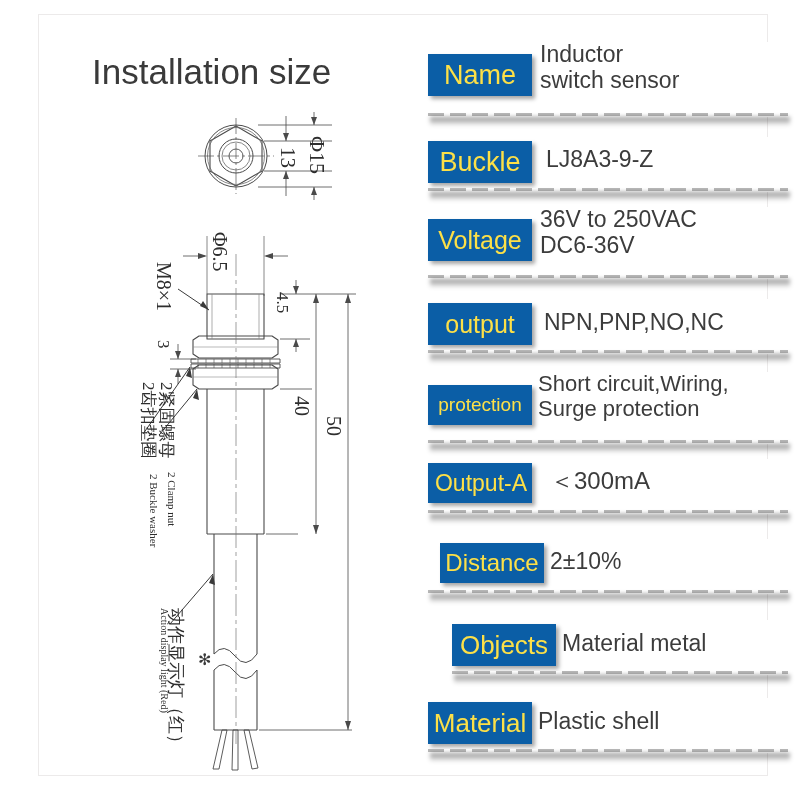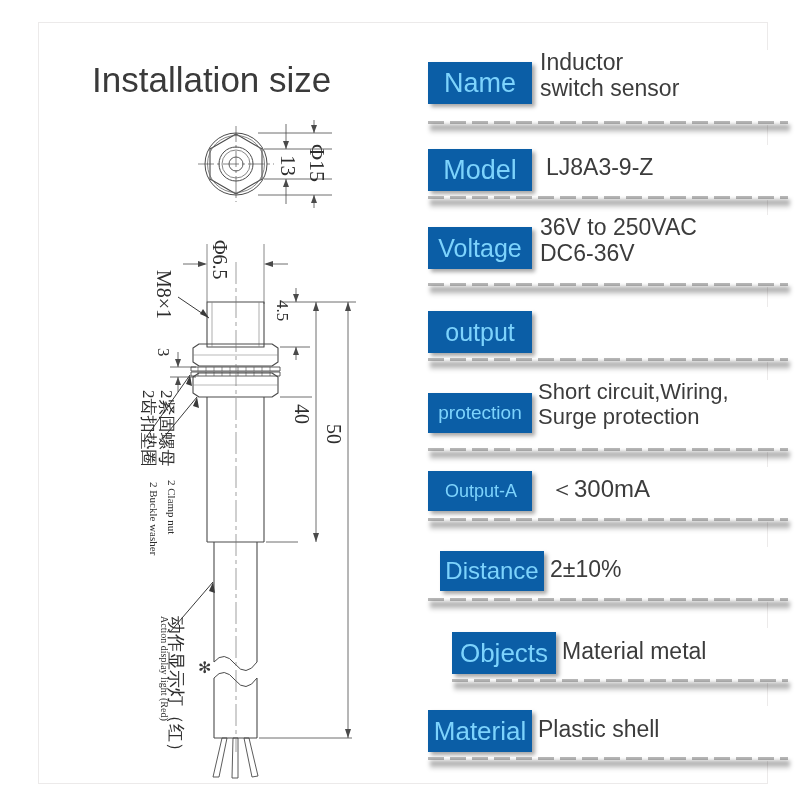--- a/index.html
+++ b/index.html
@@ -10,21 +10,21 @@
   body {
     width: 800px;
     height: 800px;
     font-family: "Liberation Sans", sans-serif;
     overflow: hidden;
     position: relative;
   }
 
   #page {
     position: absolute;
-    left: 0; top: 12px;
+    left: 0; top: 4px;
     width: 800px;
     height: 668px;
     background: #ffffff;
   }
 
   
   .frame {
     position: absolute;
     left: 38px;
     top: 10px;
@@ -91,21 +91,21 @@
     width: 100%;
     height: 100%;
     background: #ffffff;
   }
 
   .row-key {
     position: absolute;
     left: 0;
     top: 0;
     background: #0b5ea6;
-    color: #7dd3fc;
+    color: #fde047;
     display: flex;
     align-items: center;
     justify-content: center;
     box-sizing: border-box;
     padding: 0 6px;
     font-family: "Liberation Sans", sans-serif;
     box-shadow: 3px 3px 4px rgba(0,0,0,0.35);
     white-space: nowrap;
   }
 
@@ -339,58 +339,59 @@
         <div class="row-key" style="width:104px; height:42px; top:12px; font-size:27px;">Name</div>
         <div class="row-val" style="left:112px; top:0px; font-size:23px;">Inductor
 switch sensor</div>
         <div class="row-rule"></div>
         <div class="row-shadow"></div>
       </div>
     </div>
 
     <div class="spec-row" style="top:133px; height:55px;">
       <div class="row-inner">
-        <div class="row-key" style="width:104px; height:42px; top:4px; font-size:27px;">Model</div>
+        <div class="row-key" style="width:104px; height:42px; top:4px; font-size:27px;">Buckle</div>
         <div class="row-val" style="left:118px; top:10px; font-size:23px;">LJ8A3-9-Z</div>
         <div class="row-rule"></div>
         <div class="row-shadow"></div>
       </div>
     </div>
 
     <div class="spec-row" style="top:203px; height:72px;">
       <div class="row-inner">
         <div class="row-key" style="width:104px; height:42px; top:12px; font-size:25px;">Voltage</div>
         <div class="row-val" style="left:112px; top:0px; font-size:23px;">36V to 250VAC
 DC6-36V</div>
         <div class="row-rule"></div>
         <div class="row-shadow"></div>
       </div>
     </div>
 
     <div class="spec-row" style="top:295px; height:55px;">
       <div class="row-inner">
         <div class="row-key" style="width:104px; height:42px; top:4px; font-size:25px;">output</div>
+        <div class="row-val" style="left:116px; top:11px; font-size:23px;">NPN,PNP,NO,NC</div>
         <div class="row-rule"></div>
         <div class="row-shadow"></div>
       </div>
     </div>
 
     <div class="spec-row" style="top:368px; height:72px;">
       <div class="row-inner">
         <div class="row-key" style="width:104px; height:40px; top:13px; font-size:19px;">protection</div>
         <div class="row-val" style="left:110px; top:0px; font-size:22px;">Short circuit,Wiring,
 Surge protection</div>
         <div class="row-rule"></div>
         <div class="row-shadow"></div>
       </div>
     </div>
 
     <div class="spec-row" style="top:455px; height:55px;">
       <div class="row-inner">
-        <div class="row-key" style="width:104px; height:40px; top:4px; font-size:18px;padding-left:8px;">Output-A</div>
+        <div class="row-key" style="width:104px; height:40px; top:4px; font-size:23px;padding-left:8px;">Output-A</div>
         <div class="row-val" style="left:122px; top:9px; font-size:24px;">＜300mA</div>
         <div class="row-rule"></div>
         <div class="row-shadow"></div>
       </div>
     </div>
 
     <div class="spec-row" style="top:535px; height:55px;">
       <div class="row-inner">
         <div class="row-key" style="width:104px; height:40px; top:4px; font-size:24px;margin-left:12px;">Distance</div>
         <div class="row-val" style="left:122px; top:10px; font-size:23px;">2±10%</div>

